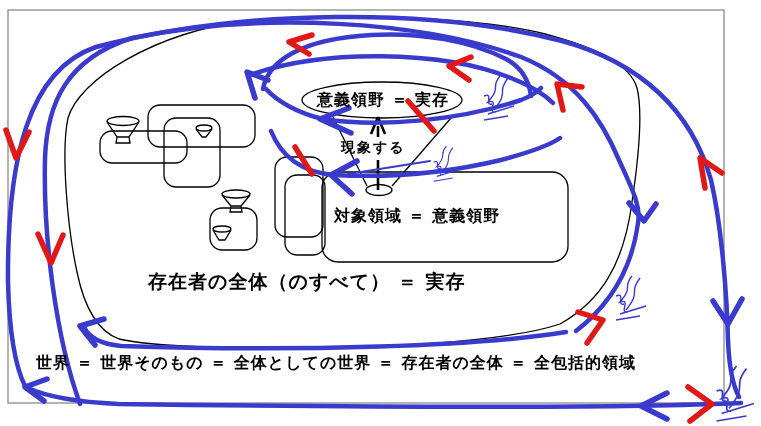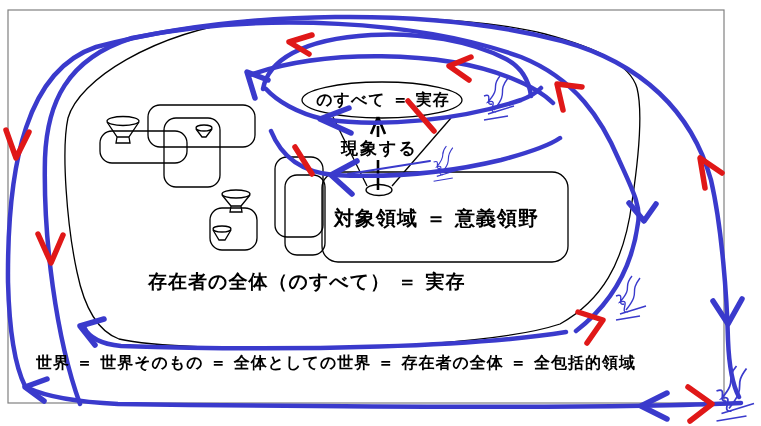--- a/index.html
+++ b/index.html
@@ -12,22 +12,22 @@
   }
   #stage svg{position:absolute;left:0;top:0;}
   .lbl{
     position:absolute;
     color:#000;
     font-weight:bold;
     white-space:nowrap;
     line-height:1.15;
   }
   .lbl-ellipse{left:302px;top:91px;width:162px;text-align:center;font-size:16px;letter-spacing:1px;}
-  .lbl-phenomenon{left:341px;top:139px;font-size:17px;letter-spacing:2px;}
-  .lbl-object{left:334px;top:207px;font-size:20px;letter-spacing:1px;}
+  .lbl-phenomenon{left:341px;top:139px;font-size:14px;letter-spacing:2px;}
+  .lbl-object{left:334px;top:207px;font-size:16px;letter-spacing:1px;}
   .lbl-exterior{left:148px;top:271px;font-size:19px;letter-spacing:1px;}
   .lbl-line1{left:16px;top:354px;font-size:16px;letter-spacing:1px;padding-left:20px;}
   .lbl-line2{left:46px;top:376px;font-size:16px;letter-spacing:1px;}
 </style>
 </head>
 <body>
 
 <div id="stage">
 
   <svg width="761" height="426" viewBox="0 0 761 426">
@@ -119,19 +119,19 @@
       <path d="M471,57 L449,66 L469,80"></path>
       <path d="M295,147 L312,174"></path>
       <path d="M408,101 L434,131"></path>
       <path d="M582,87 L557,84 L563,110"></path>
       <path d="M722,173 L700,158 L705,188"></path>
       <path d="M578,312 L603,320 L587,343"></path>
       <path d="M688,387 L712,404 L690,421"></path>
     </g>
   </svg>
 
-  <div class="lbl lbl-ellipse">のすべて ＝ 実存</div>
+  <div class="lbl lbl-ellipse">意義領野 ＝ 実存</div>
   <div class="lbl lbl-phenomenon">現象する</div>
   <div class="lbl lbl-object">対象領域 ＝ 意義領野</div>
   <div class="lbl lbl-exterior">存在者の全体（のすべて） ＝ 実存</div>
   <div class="lbl lbl-line1">世界 ＝ 世界そのもの ＝ 全体としての世界 ＝ 存在者の全体 ＝ 全包括的領域</div>
 
 </div>
 
 </body></html>

